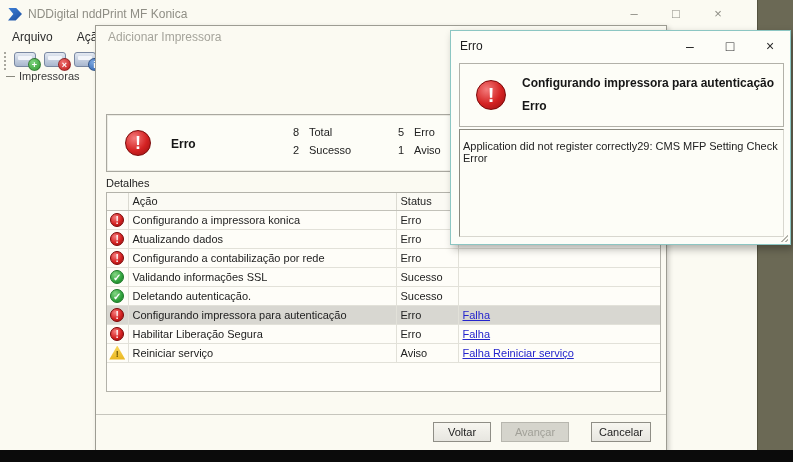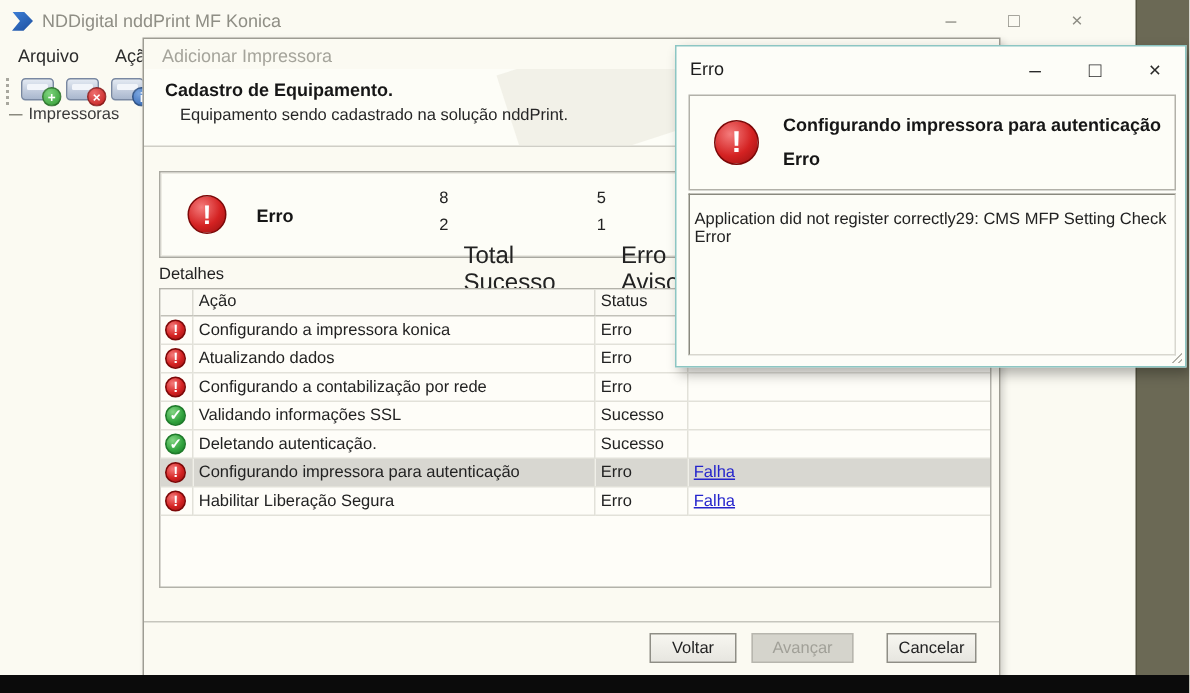--- a/index.html
+++ b/index.html
@@ -42,21 +42,21 @@
   .wizard-header { position:relative; height:52px; background:#fdfdf7; border-bottom:1px solid #cfcec6;
                    overflow:hidden; padding:7px 0 0 14px; }
   .watermark { position:absolute; right:80px; top:-36px; width:250px; height:72px;
                background:#ecebe1; transform:rotate(-18deg); opacity:.65; }
   .wh-title { position:relative; font-weight:bold; font-size:12px; color:#161616; }
   .wh-sub { position:relative; font-size:11px; color:#262626; padding-left:10px; margin-top:4px; }
   .summary { position:absolute; left:10px; top:88px; width:550px; height:58px;
              background:#fdfdf7; border:1px solid #a9a8a0; box-shadow:inset 0 0 0 1px #ecebe3; }
   .summary-label { position:absolute; left:64px; top:22px; font-weight:bold; font-size:12px; color:#161616; }
   .stat-val { position:absolute; width:14px; text-align:right; font-size:11px; color:#222; }
-  .stat-lab { position:absolute; font-size:16px; color:#222;margin-top:36px; }
+  .stat-lab { position:absolute; font-size:11px; color:#222; }
   .details-label { position:absolute; left:10px; top:151px; font-size:11px; color:#222; }
   .tablebox { position:absolute; left:10px; top:166px; width:555px; height:200px;
               background:#fefdf8; border:1px solid #b3b2aa; overflow:hidden; }
   table { width:100%; border-collapse:collapse; table-layout:fixed; font-size:11px; color:#222; }
   col.c-icon{width:21px;} col.c-action{width:268px;} col.c-status{width:62px;}
   th { height:17px; text-align:left; font-weight:normal; padding:0 4px;
        border-bottom:1px solid #c2c1b9; border-right:1px solid #dbdad2; background:#fbfaf4; }
   td { height:19px; padding:0 4px; border-bottom:1px solid #e2e1d9; border-right:1px solid #e2e1d9;
        white-space:nowrap; overflow:hidden; }
   td:last-child, th:last-child { border-right:none; }
@@ -143,25 +143,20 @@
     </div>
     <div class="tree-item">
       <span class="tree-dash"></span>
       <span>Impressoras</span>
     </div>
     <div class="tree-divider"></div>
   </div>
 
   <div class="wizard">
     <div class="wizard-titlebar">Adicionar Impressora</div>
-    <div class="wizard-header">
-      <div class="watermark"></div>
-      <div class="wh-title">Cadastro de Equipamento.</div>
-      <div class="wh-sub">Equipamento sendo cadastrado na solução nddPrint.</div>
-    </div>
 
     <div class="summary">
       <span class="ic ic-error lg"></span>
       <span class="summary-label">Erro</span>
       <span class="stat-val" style="left:178px;top:11px;">8</span>
       <span class="stat-lab" style="left:202px;top:11px;">Total</span>
       <span class="stat-val" style="left:178px;top:29px;">2</span>
       <span class="stat-lab" style="left:202px;top:29px;">Sucesso</span>
       <span class="stat-val" style="left:283px;top:11px;">5</span>
       <span class="stat-lab" style="left:307px;top:11px;">Erro</span>
@@ -223,20 +218,26 @@
             <td>Configurando impressora para autenticação</td>
             <td>Erro</td>
             <td><a class="fail-link" href="#">Falha</a></td>
           </tr>
           <tr>
             <td class="icon-cell"><span class="ic ic-error"></span></td>
             <td>Habilitar Liberação Segura</td>
             <td>Erro</td>
             <td><a class="fail-link" href="#">Falha</a></td>
           </tr>
+          <tr>
+            <td class="icon-cell"><span class="ic ic-warning"></span></td>
+            <td>Reiniciar serviço</td>
+            <td>Aviso</td>
+            <td><a class="fail-link" href="#">Falha Reiniciar serviço</a></td>
+          </tr>
         </tbody>
       </table>
     </div>
 
     <div class="bottom-sep"></div>
     <button class="btn btn-back">Voltar</button>
     <button class="btn btn-next" disabled="">Avançar</button>
     <button class="btn btn-cancel">Cancelar</button>
   </div>
 

